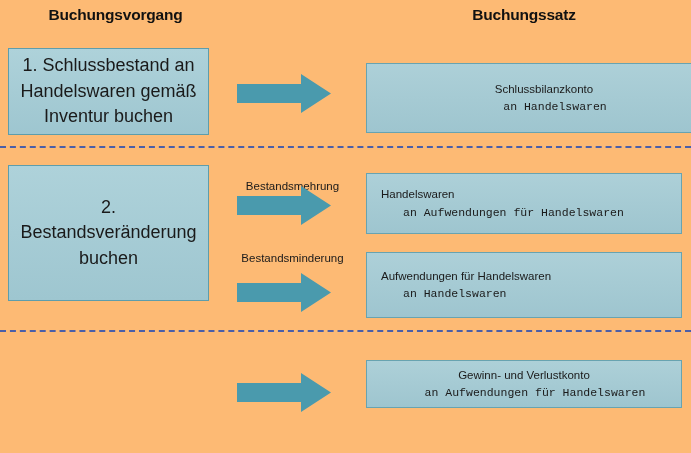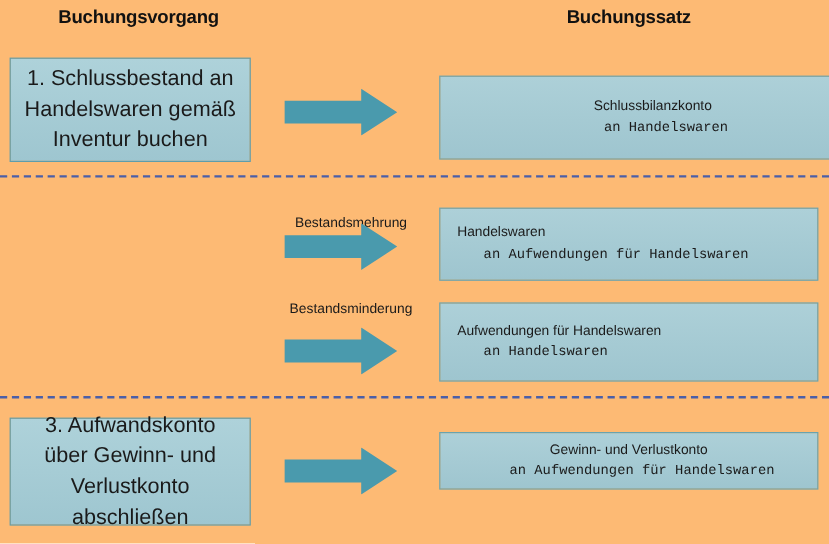--- a/index.html
+++ b/index.html
@@ -103,20 +103,21 @@
     </svg>
   </div>
 
   <div class="entry-box" style="left:366px; top:63px; width:356px; height:70px;text-align:center;">
     <div class="entry-line-1">Schlussbilanzkonto</div>
     <div class="entry-line-2">an Handelswaren</div>
   </div>
 
   <div class="divider" style="top:146px;"></div>
 
+  <div class="proc-box" style="left:8px; top:165px; width:201px; height:136px;">2. Bestandsveränderung buchen</div>
 
   <div class="arrow-label" style="left:220px; top:180px; width:145px;">Bestandsmehrung</div>
 
   <div class="arrow" style="left:237px; top:186px;">
     <svg width="94" height="39" viewBox="0 0 94 39">
       <polygon points="0,10 64,10 64,0 94,19.5 64,39 64,29 0,29" fill="#4a9aad"></polygon>
     </svg>
   </div>
 
   <div class="entry-box" style="left:366px; top:173px; width:316px; height:61px;">
@@ -132,21 +133,20 @@
     </svg>
   </div>
 
   <div class="entry-box" style="left:366px; top:252px; width:316px; height:66px;">
     <div class="entry-line-1">Aufwendungen für Handelswaren</div>
     <div class="entry-line-2">an Handelswaren</div>
   </div>
 
   <div class="divider" style="top:330px;"></div>
 
-  <div class="proc-box" style="left:8px; top:348px; width:201px; height:90px;">3. Aufwandskonto über Gewinn- und Verlustkonto abschließen</div>
 
   <div class="arrow" style="left:237px; top:373px;">
     <svg width="94" height="39" viewBox="0 0 94 39">
       <polygon points="0,10 64,10 64,0 94,19.5 64,39 64,29 0,29" fill="#4a9aad"></polygon>
     </svg>
   </div>
 
   <div class="entry-box" style="left:366px; top:360px; width:316px; height:48px;text-align:center;">
     <div class="entry-line-1">Gewinn- und Verlustkonto</div>
     <div class="entry-line-2">an Aufwendungen für Handelswaren</div>

